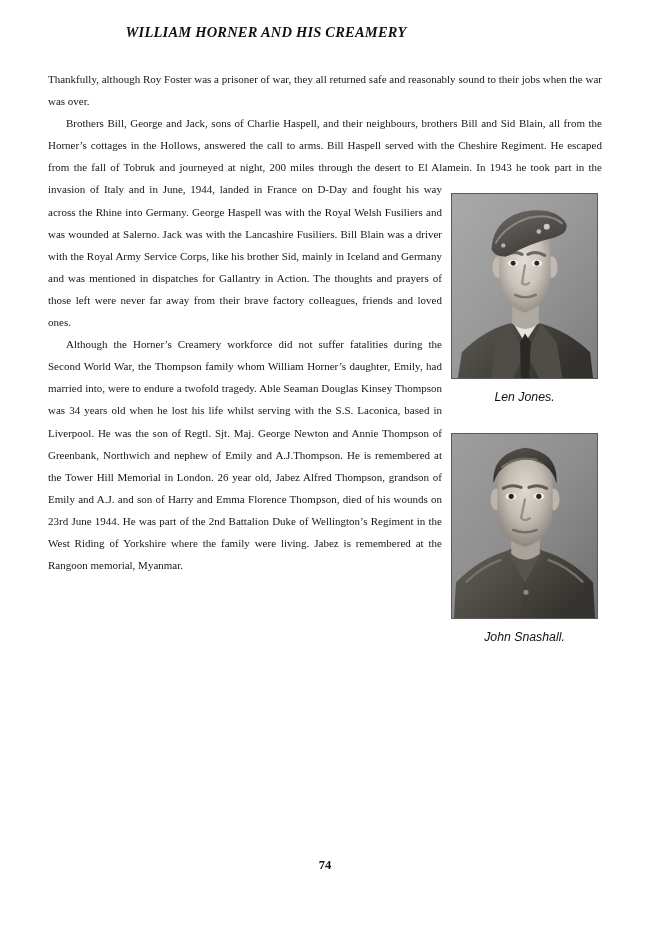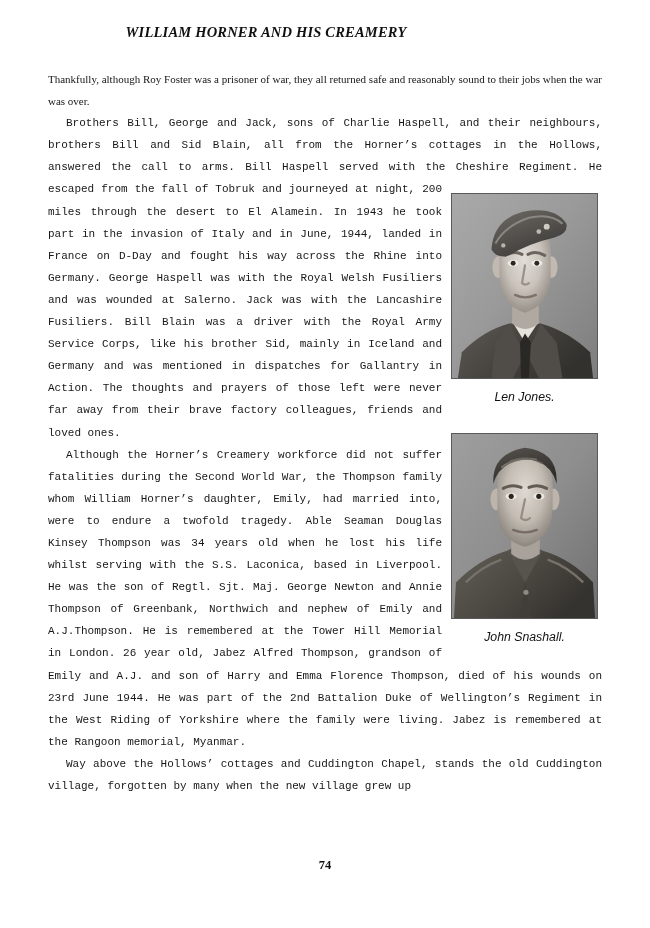--- a/index.html
+++ b/index.html
@@ -50,21 +50,20 @@
     margin: 0;
     font-size: 11px;
     line-height: 22.1px;
     text-align: justify;
     text-justify: inter-word;
     color: #161616;
     hyphens: none;
   }
   .para.indent {
     text-indent: 18px;
-    font-family: Liberation Mono, monospace;
   }
 
   
   .figure-stack {
     float: right;
     width: 160px;
     margin: 125px 0 0 14px;
     shape-outside: content-box;
   }
 
@@ -254,19 +253,18 @@
           </svg>
         </div>
         <figcaption class="caption">John Snashall.</figcaption>
       </figure>
 
     </div>
 
     <p class="para">Thankfully, although Roy Foster was a prisoner of war, they all returned safe and reasonably sound to their jobs when the war was over.</p>
     <p class="para indent">Brothers Bill, George and Jack, sons of Charlie Haspell, and their neighbours, brothers Bill and Sid Blain, all from the Horner’s cottages in the Hollows, answered the call to arms.  Bill Haspell served with the Cheshire Regiment. He escaped from the fall of Tobruk and journeyed at night, 200 miles through the desert to El Alamein. In 1943 he took part in the invasion of Italy and in June, 1944, landed in France on D-Day and fought his way across the Rhine into Germany. George Haspell was with the Royal Welsh Fusiliers and was wounded at Salerno. Jack was with the Lancashire Fusiliers. Bill Blain was a driver with the Royal Army Service Corps, like his brother Sid, mainly in Iceland and Germany and was mentioned in dispatches for Gallantry in Action. The thoughts and prayers of those left were never far away from their brave factory colleagues, friends and loved ones.</p>
     <p class="para indent">Although the Horner’s Creamery workforce did not suffer fatalities during the Second World War, the Thompson family whom William Horner’s daughter, Emily, had married into, were to endure a twofold tragedy. Able Seaman Douglas Kinsey Thompson was 34 years old when he lost his life whilst serving with the S.S. Laconica, based in Liverpool. He was the son of Regtl. Sjt. Maj. George Newton and Annie Thompson of Greenbank, Northwich and nephew of Emily and A.J.Thompson. He is remembered at the Tower Hill Memorial in London. 26 year old, Jabez Alfred Thompson, grandson of Emily and A.J. and son of Harry and Emma Florence Thompson, died of his wounds on 23rd June 1944. He was part of the 2nd Battalion Duke of Wellington’s Regiment in the West Riding of Yorkshire where the family were living. Jabez is remembered at the Rangoon memorial, Myanmar.</p>
-    <p class="para indent">Way above the Hollows’ cottages and Cuddington Chapel, stands the old Cuddington village, forgotten by many when the new village grew up</p>
 
   </div>
 
   <div class="folio">74</div>
 
 </div>
 
 </body></html>

